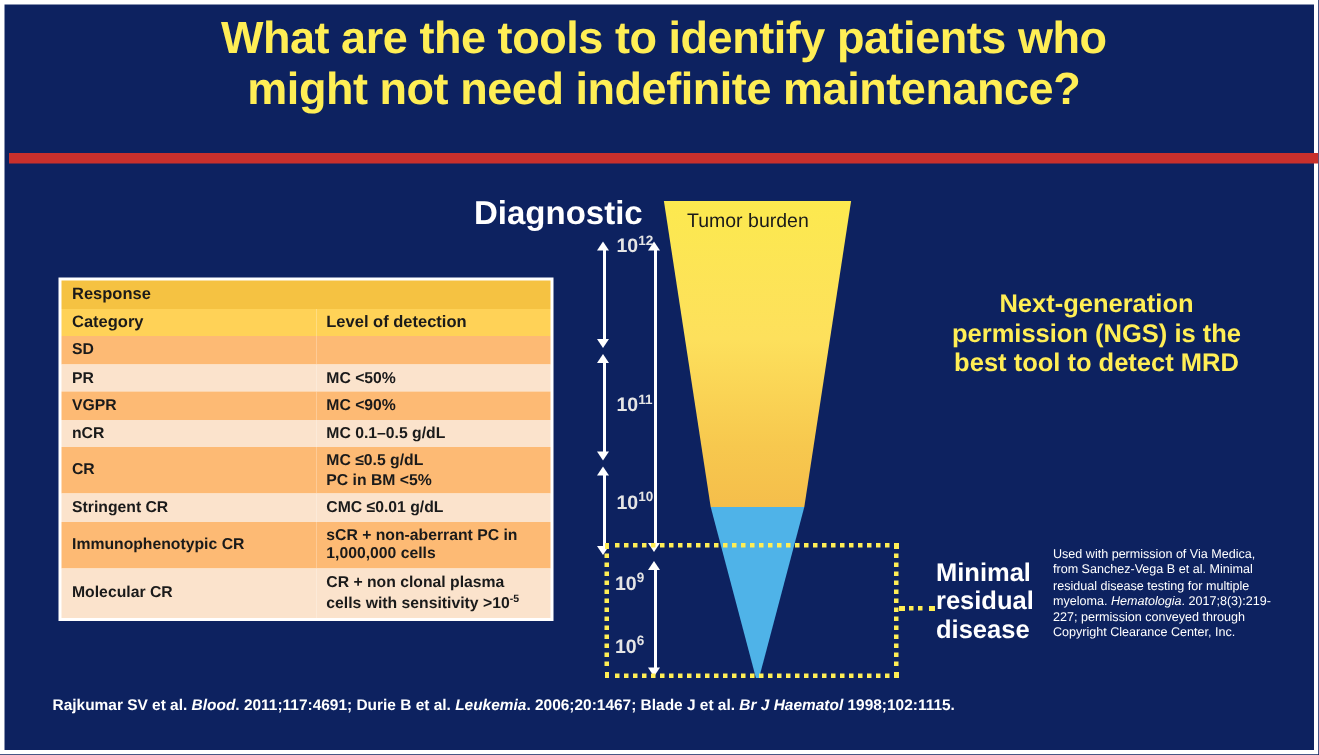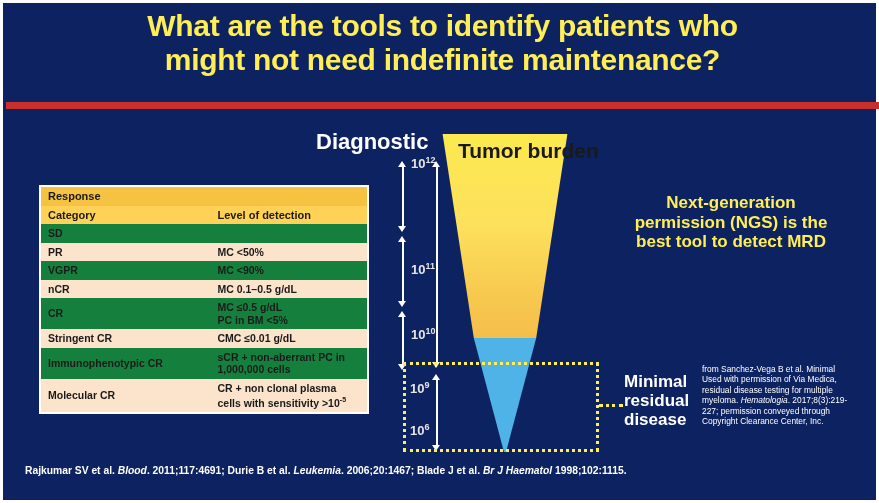--- a/index.html
+++ b/index.html
@@ -17,31 +17,31 @@
         background:#c9302c;}
 
   
   .table-wrap{position:absolute;left:36px;top:182px;width:330px;
               background:#ffffff;padding:2px;box-sizing:border-box;}
   table.resp{border-collapse:collapse;width:100%;font-size:10.5px;}
   table.resp td{padding:3px 7px;font-weight:bold;color:#1a1a1a;
                 vertical-align:middle;line-height:12.5px;}
   .hdr1 td{background:#f5c242;font-size:11px;padding-top:4px;padding-bottom:4px;}
   .hdr2 td{background:#ffd257;font-size:11px;padding-top:4px;padding-bottom:4px;}
-  .odd td{background:#15803d;}
+  .odd td{background:#fdba74;}
   .even td{background:#fbe3cc;}
   .c1{width:52%;}
   .c2{width:48%;}
   sup{font-size:7px;vertical-align:super;}
 
   
   .diagnostic{position:absolute;left:313px;top:126px;color:#ffffff;
               font-weight:bold;font-size:22px;}
   .tumor-burden{position:absolute;left:455px;top:136px;color:#1a1a1a;
-                font-weight:bold;font-size:21px;z-index:4;}
+                font-weight:normal;font-size:13px;z-index:4;}
 
   .axis{position:absolute;left:384px;top:155px;width:60px;height:295px;}
   .tick{position:absolute;color:#e5e5e5;font-weight:bold;font-size:13px;
         white-space:nowrap;}
   .bar{position:absolute;width:2px;background:#ffffff;}
   .ah{position:absolute;width:0;height:0;
       border-left:4.5px solid transparent;border-right:4.5px solid transparent;}
   .au{border-bottom:6px solid #ffffff;}
   .ad{border-top:6px solid #ffffff;}
 
@@ -65,21 +65,21 @@
   
   .ngs{position:absolute;left:586px;top:190px;width:284px;text-align:center;
        color:#ffee55;font-weight:bold;font-size:17px;line-height:19.5px;}
 
   
   .perm{position:absolute;left:699px;top:361px;width:172px;
         color:#ffffff;font-size:8.4px;line-height:10.4px;}
   .perm i{font-style:italic;}
 
   
-  .cite{position:absolute;left:22px;top:462px;width:840px;
+  .cite{position:absolute;left:32px;top:462px;width:840px;
         color:#ffffff;font-size:10.3px;font-weight:bold;}
   .cite i{font-style:italic;}
 </style>
 </head>
 <body>
 
 <div class="slide">
 
   <div class="title-area">
     <div class="title-line">What are the tools to identify patients who</div>
@@ -197,22 +197,22 @@
     <div>disease</div>
   </div>
 
   <div class="ngs">
     <div>Next-generation</div>
     <div>permission (NGS) is the</div>
     <div>best tool to detect MRD</div>
   </div>
 
   <div class="perm">
+    <div>Used with permission of Via Medica,</div>
     <div>from Sanchez-Vega B et al. Minimal</div>
-    <div>Used with permission of Via Medica,</div>
     <div>residual disease testing for multiple</div>
     <div><span>myeloma. </span><i>Hematologia</i><span>. 2017;8(3):219-</span></div>
     <div>227; permission conveyed through</div>
     <div>Copyright Clearance Center, Inc.</div>
   </div>
 
   <div class="cite"><span>Rajkumar SV et al. </span><i>Blood</i><span>. 2011;117:4691; Durie B et al. </span><i>Leukemia</i><span>. 2006;20:1467; Blade J et al. </span><i>Br J Haematol</i><span> 1998;102:1115.</span></div>
 
 </div>
 

